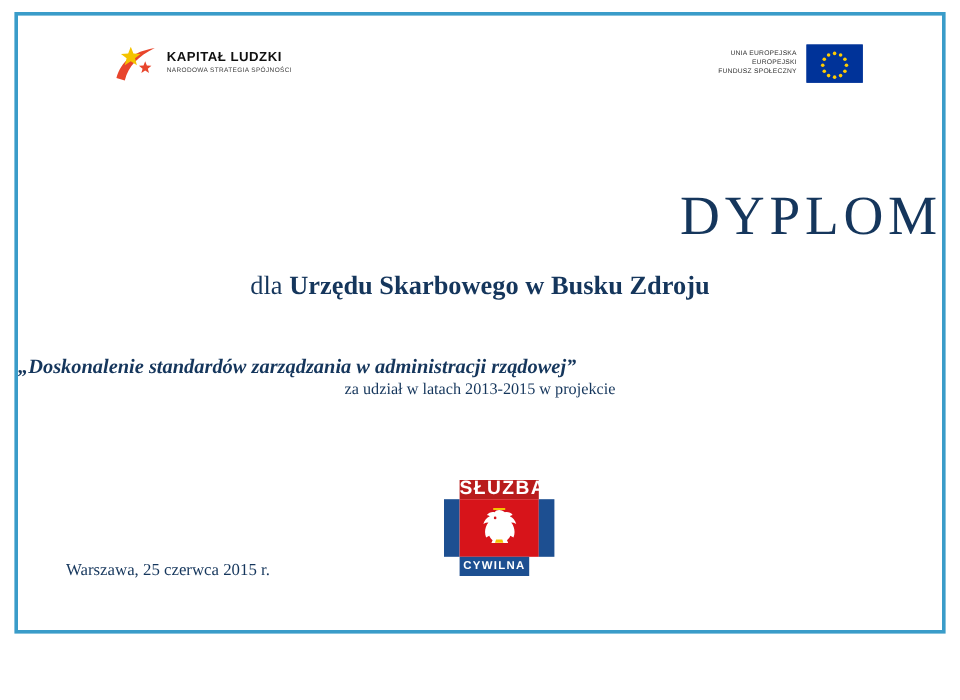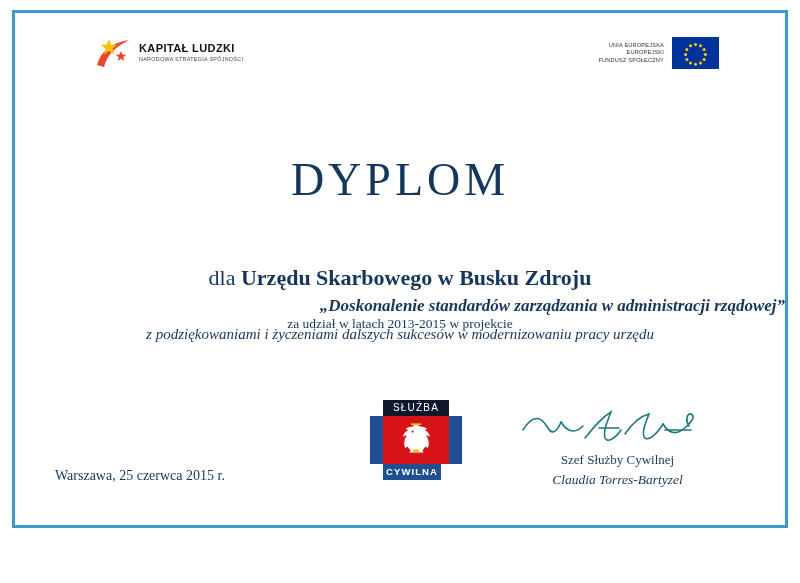--- a/index.html
+++ b/index.html
@@ -125,36 +125,35 @@
     height: 32px;
     background: #003399;
     position: relative;
   }
 
   
   .diploma-title {
     position: absolute;
     left: 0; right: 0;
     top: 140px;
-    text-align: center;
+    text-align: right;
     font-family: "Liberation Serif", serif;
     font-size: 46px;
     letter-spacing: 4px;
     color: #15365c;
   }
 
   .recipient-line {
     position: absolute;
     left: 0; right: 0;
     top: 212px;
     text-align: center;
     font-size: 22px;
     color: #15365c;
     font-family: "Liberation Serif", serif;
-    margin-top: 40px;
   }
   .recipient-line .lead {
     font-weight: normal;
   }
   .recipient-line .name {
     font-weight: bold;
   }
 
   .subline {
     position: absolute;
@@ -163,21 +162,21 @@
     text-align: center;
     font-size: 13.5px;
     color: #15365c;
     margin-top: 44px;
   }
 
   .project-title {
     position: absolute;
     left: 0; right: 0;
     top: 283px;
-    text-align: right;
+    text-align: left;
     font-size: 17px;
     font-weight: bold;
     font-style: italic;
     color: #15365c;
   }
 
   .wishes {
     position: absolute;
     left: 0; right: 0;
     top: 313px;
@@ -192,25 +191,25 @@
     position: absolute;
     left: 355px;
     top: 387px;
     width: 92px;
     height: 85px;
   }
   .emblem-top {
     position: absolute;
     left: 13px; top: 0;
     width: 66px; height: 16px;
-    background: #0f172a;
+    background: #b91c1c;
     color: #ffffff;
     font-family: "Liberation Sans", sans-serif;
-    font-size: 10px;
-    font-weight: normal;
+    font-size: 16px;
+    font-weight: bold;
     letter-spacing: 1.2px;
     text-align: center;
     line-height: 16px;
   }
   .emblem-mid {
     position: absolute;
     left: 0; top: 16px;
     width: 92px; height: 48px;
   }
   .emblem-mid .blue-l {
@@ -330,54 +329,36 @@
     <div class="diploma-title">DYPLOM</div>
 
     <div class="recipient-line">
       <span class="lead">dla </span><span class="name">Urzędu Skarbowego w Busku Zdroju</span>
     </div>
 
     <div class="subline">za udział w latach 2013-2015 w projekcie</div>
 
     <div class="project-title">„Doskonalenie standardów zarządzania w administracji rządowej”</div>
 
-    <div class="wishes">z podziękowaniami i życzeniami dalszych sukcesów w modernizowaniu pracy urzędu</div>
 
     <div class="emblem">
       <div class="emblem-top">SŁUŻBA</div>
       <div class="emblem-mid">
         <div class="blue-l"></div>
         <div class="red"></div>
         <div class="blue-r"></div>
         <div class="eagle">
           <svg width="40" height="40" viewBox="0 0 40 40">
             <path d="M20 5 c-1.5 0 -3 .6 -3.8 1.8 c-2.4 -.6 -5 .4 -6.4 2.3 c1 .2 1.8 .6 2.4 1.2 c-2.6 1.2 -4.6 3.6 -5.4 6.4 c1.4 -.8 2.8 -1.2 4.2 -1.2 c-1.8 2.2 -2.8 5 -2.8 7.9 c0 1.6 .3 3.1 .9 4.5 l2.6 -1.5 c.6 1.5 1.6 2.8 2.8 3.8 l-1 2.4 h14 l-1 -2.4 c1.2 -1 2.2 -2.3 2.8 -3.8 l2.6 1.5 c.6 -1.4 .9 -2.9 .9 -4.5 c0 -2.9 -1 -5.7 -2.8 -7.9 c1.4 0 2.8 .4 4.2 1.2 c-.8 -2.8 -2.8 -5.2 -5.4 -6.4 c.6 -.6 1.4 -1 2.4 -1.2 c-1.4 -1.9 -4 -2.9 -6.4 -2.3 C23 5.6 21.5 5 20 5 z" fill="#ffffff"></path>
             <path d="M15 3.4 h10 v1.6 h-10 z" fill="#f4c300"></path>
             <circle cx="16.6" cy="11.6" r="1.1" fill="#d7141a"></circle>
             <path d="M17.4 29.6 h5.2 l.9 2.6 h-7 z" fill="#f4c300"></path>
           </svg>
         </div>
       </div>
       <div class="emblem-bottom">CYWILNA</div>
     </div>
 
-    <div class="signature">
-      <div class="signature-scribble">
-        <svg width="205" height="42" viewBox="0 0 205 42">
-          <g fill="none" stroke="#1d7a7a" stroke-width="1.6" stroke-linecap="round">
-            <path d="M8 22 C18 6, 26 8, 33 20 C37 27, 42 24, 46 14"></path>
-            <path d="M46 14 C52 24, 60 26, 68 18"></path>
-            <path d="M70 30 C78 20, 86 10, 96 4 C92 14, 88 24, 90 30 C92 35, 100 31, 106 22"></path>
-            <path d="M84 20 H104"></path>
-            <path d="M110 26 C118 14, 126 8, 134 6 C130 16, 126 26, 130 30 C134 33, 142 26, 148 16"></path>
-            <path d="M148 16 C154 26, 162 28, 172 18 C178 12, 180 8, 176 6 C172 5, 170 12, 174 18"></path>
-            <path d="M150 22 H176"></path>
-          </g>
-        </svg>
-      </div>
-      <div class="signature-role">Szef Służby Cywilnej</div>
-      <div class="signature-name">Claudia Torres-Bartyzel</div>
-    </div>
 
     <div class="place-date">Warszawa, 25 czerwca 2015 r.</div>
 
   </div>
 </div>
 
 </body></html>

